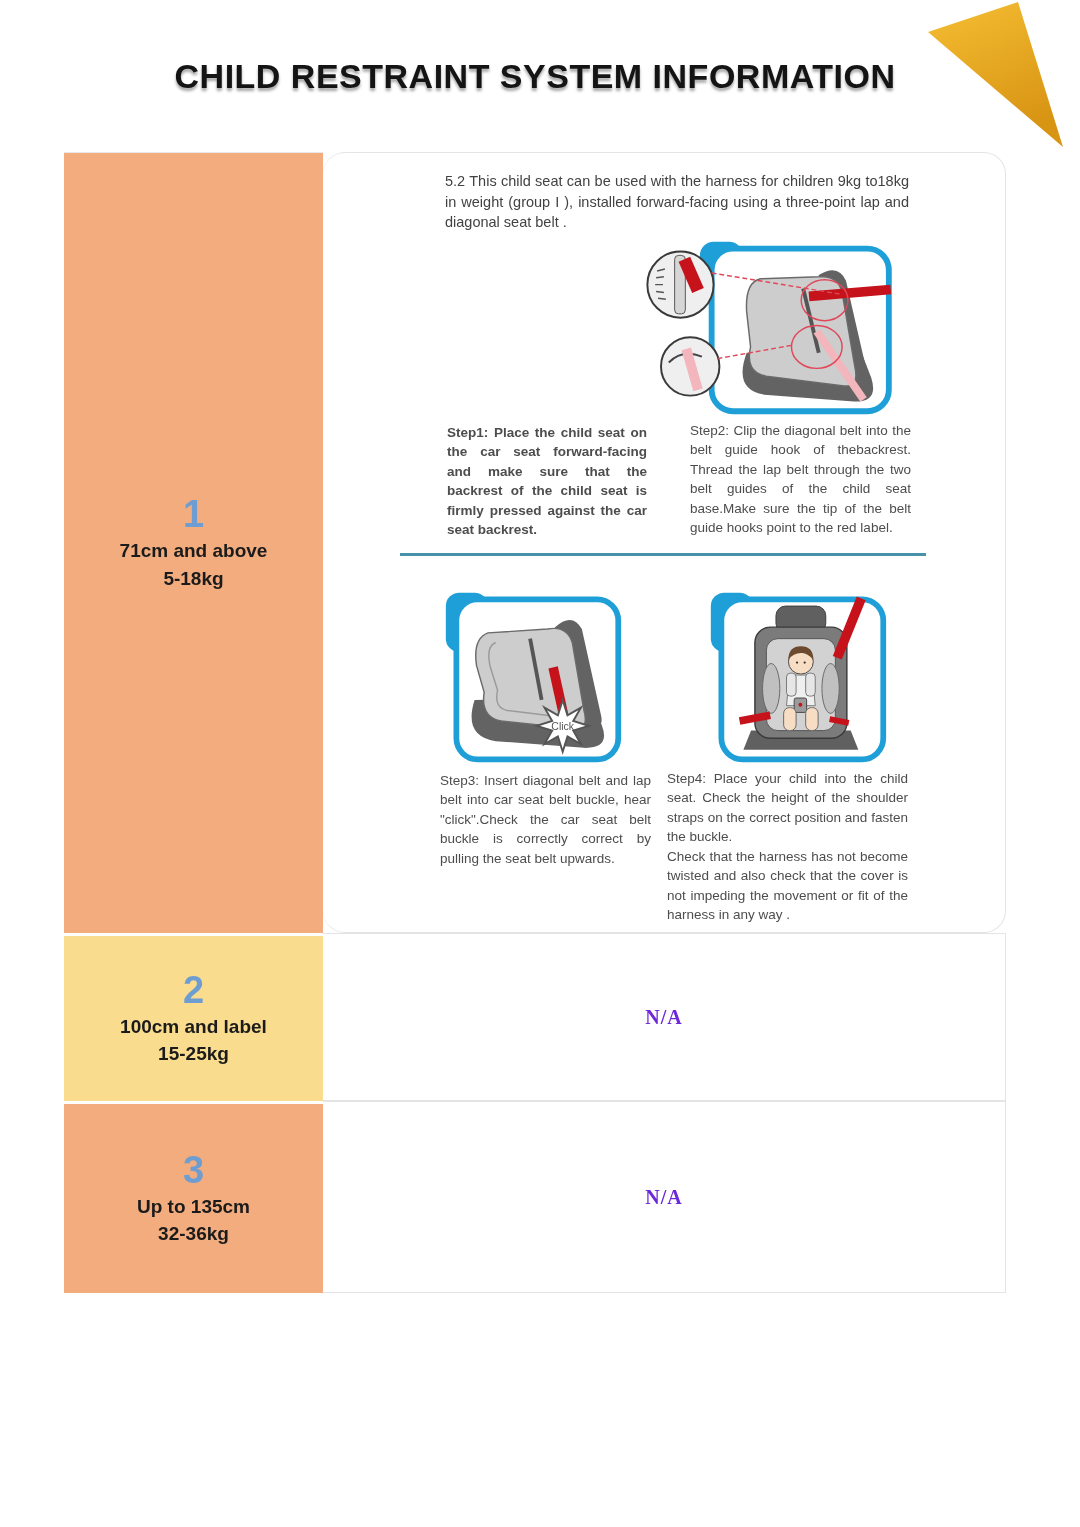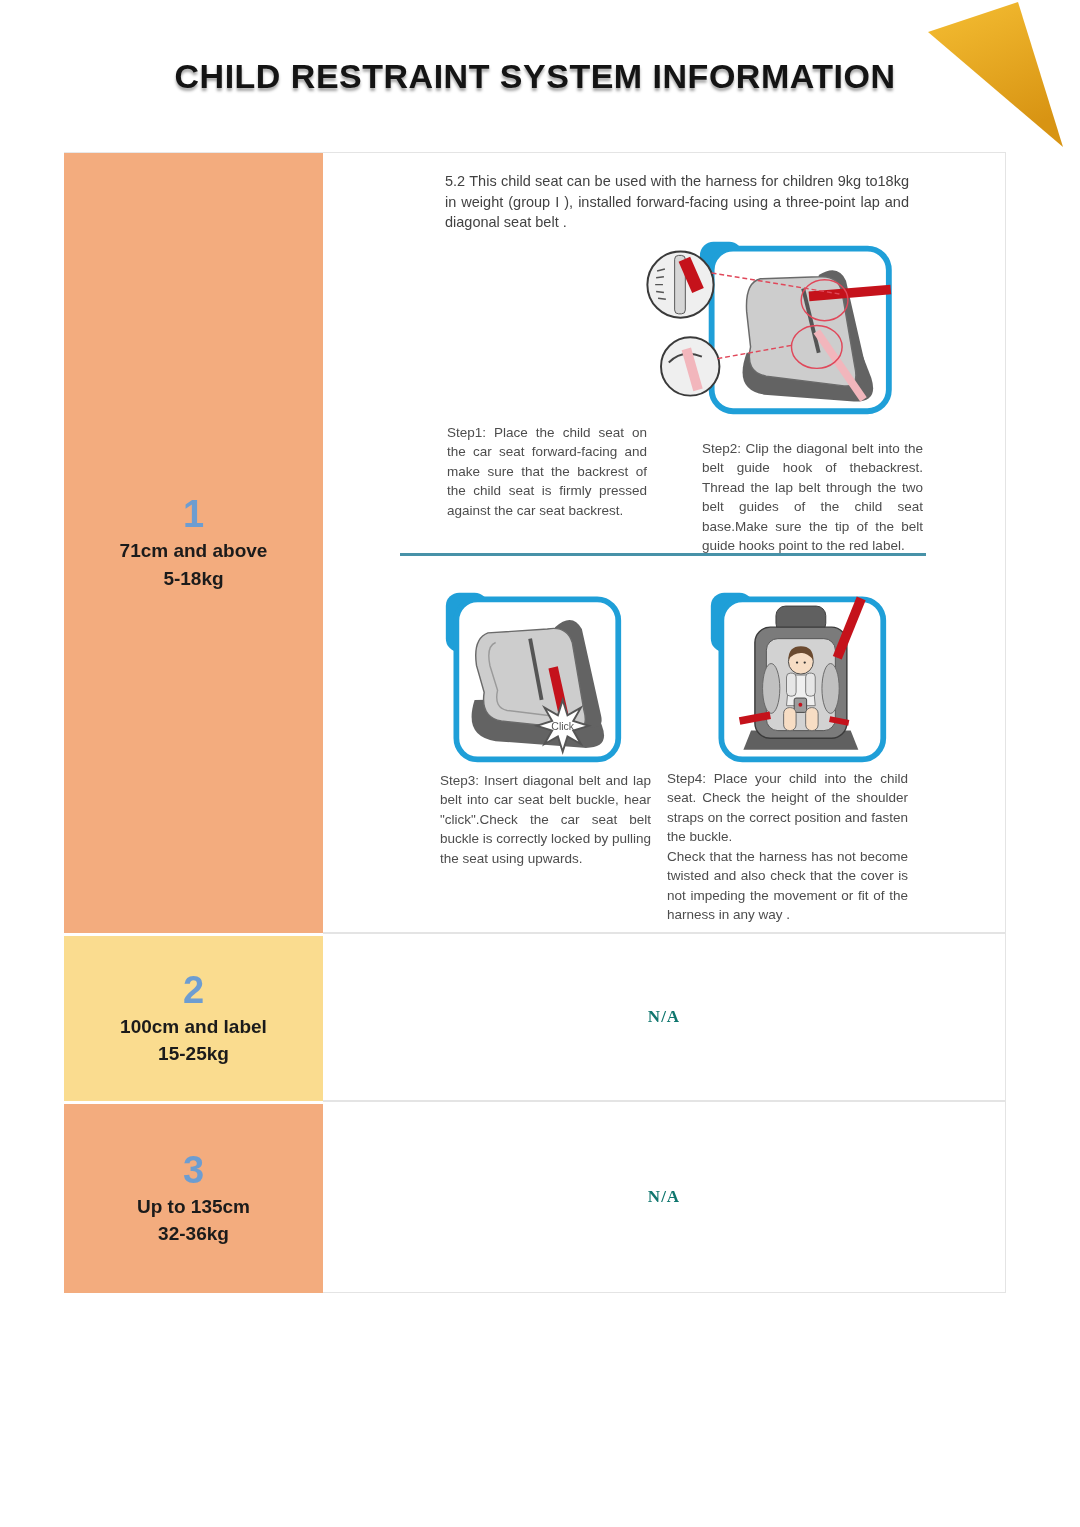--- a/index.html
+++ b/index.html
@@ -22,38 +22,38 @@
   }
   .label-cell .num { font-size:38px; font-weight:700; color:#6D9DD1; line-height:1.1; }
   .label-cell .range { font-size:19px; font-weight:700; color:#1b1b1b; line-height:1.35; }
   .row1-label { top:152px; height:781px; background:#F3AC7E; border-top:1px solid #e8e8e8; }
   .row2-label { top:933px; height:168px; background:#FADC8F; border-top:3px solid #ffffff; }
   .row3-label { top:1101px; height:192px; background:#F3AC7E; border-top:3px solid #ffffff; }
   .content-cell {
     position:absolute; left:323px; width:683px; background:#ffffff; box-sizing:border-box;
     border:1px solid #e4e4e4; border-left:none;
   }
-  .row1-content { top:152px; height:781px; }
+  .row1-content { top:152px; height:781px;border-radius:22px; }
   .row2-content { top:933px; height:168px; display:flex; align-items:center; justify-content:center; }
   .row3-content { top:1101px; height:192px; display:flex; align-items:center; justify-content:center; }
   .na-text {
-    font-family:"Liberation Serif", serif; font-weight:700; font-size:17px;
-    color:#0f766e; letter-spacing:1px;
+    font-family:"Liberation Serif", serif; font-weight:700; font-size:20px;
+    color:#6d28d9; letter-spacing:1px;
   }
   
   .intro {
     position:absolute; left:122px; top:18px; width:464px;
     font-size:14.5px; line-height:1.42; color:#424242; text-align:justify;
   }
   .steptext {
     position:absolute; font-size:13.5px; line-height:1.44; color:#4d4d4d;
     text-align:justify; white-space:pre-line;
   }
-  .step1 { left:124px; top:270px; width:200px; }
-  .step2 { left:379px; top:268px; width:221px;margin-top:18px; }
+  .step1 { left:124px; top:270px; width:200px;font-weight:bold; }
+  .step2 { left:367px; top:268px; width:221px; }
   .step3 { left:117px; top:618px; width:211px; }
   .step4 { left:344px; top:616px; width:241px; }
   .divider { position:absolute; left:77px; top:400px; width:526px; height:3px; background:#4792A8; }
   .fig { position:absolute; }
   .fig1 { left:120px; top:81px; }
   .fig2 { left:315px; top:81px; }
   .fig3 { left:118px; top:432px; }
   .fig4 { left:379px; top:432px; }
   
   .page-number {
@@ -154,21 +154,21 @@
         <rect x="91" y="118" width="13" height="15" rx="2" fill="#9c9c9c" stroke="#444444"></rect>
         <circle cx="97.5" cy="125" r="2" fill="#C5121B"></circle>
         <rect x="80" y="128" width="13" height="24" rx="6" fill="#f7ddc4" stroke="#666666"></rect>
         <rect x="103" y="128" width="13" height="24" rx="6" fill="#f7ddc4" stroke="#666666"></rect>
         <line x1="161" y1="14" x2="136" y2="76" stroke="#C5121B" stroke-width="10"></line>
         <line x1="34" y1="142" x2="66" y2="136" stroke="#C5121B" stroke-width="8"></line>
         <line x1="128" y1="140" x2="148" y2="144" stroke="#C5121B" stroke-width="6"></line>
       </svg>
     </div>
 
-    <div class="steptext step3">Step3: Insert diagonal belt and lap belt into car seat belt buckle, hear "click".Check the car seat belt buckle is correctly locked by pulling the seat using upwards.</div>
+    <div class="steptext step3">Step3: Insert diagonal belt and lap belt into car seat belt buckle, hear "click".Check the car seat belt buckle is correctly correct by pulling the seat belt upwards.</div>
     <div class="steptext step4">Step4: Place your child into the child seat. Check the height of the shoulder straps on the correct position and fasten the buckle.
 Check that the harness has not become twisted and also check that the cover is not impeding the movement or fit of the harness in any way .</div>
   </div>
 
   <div class="label-cell row2-label">
     <div class="num">2</div>
     <div class="range">100cm and label</div>
     <div class="range">15-25kg</div>
   </div>
   <div class="content-cell row2-content">

